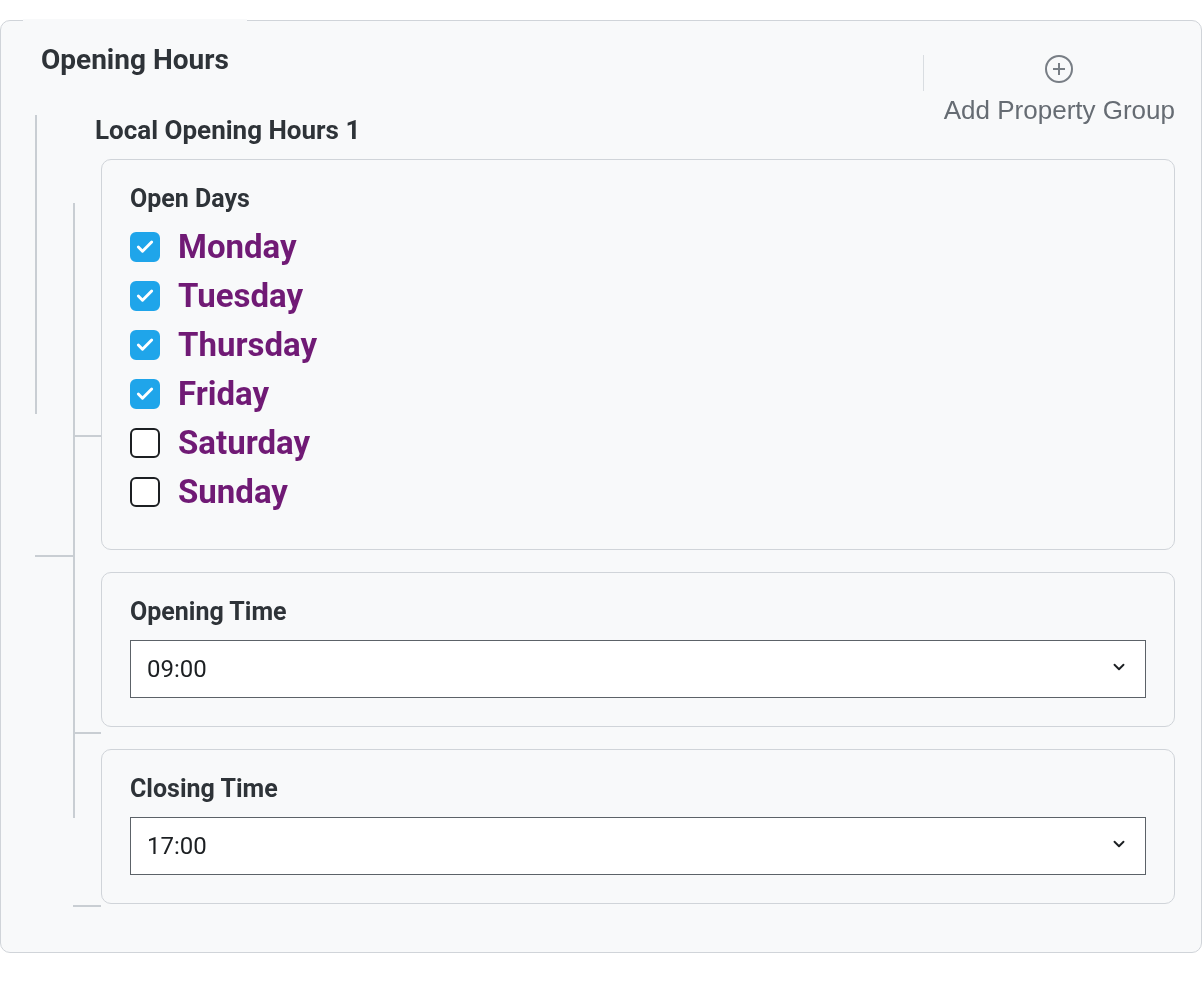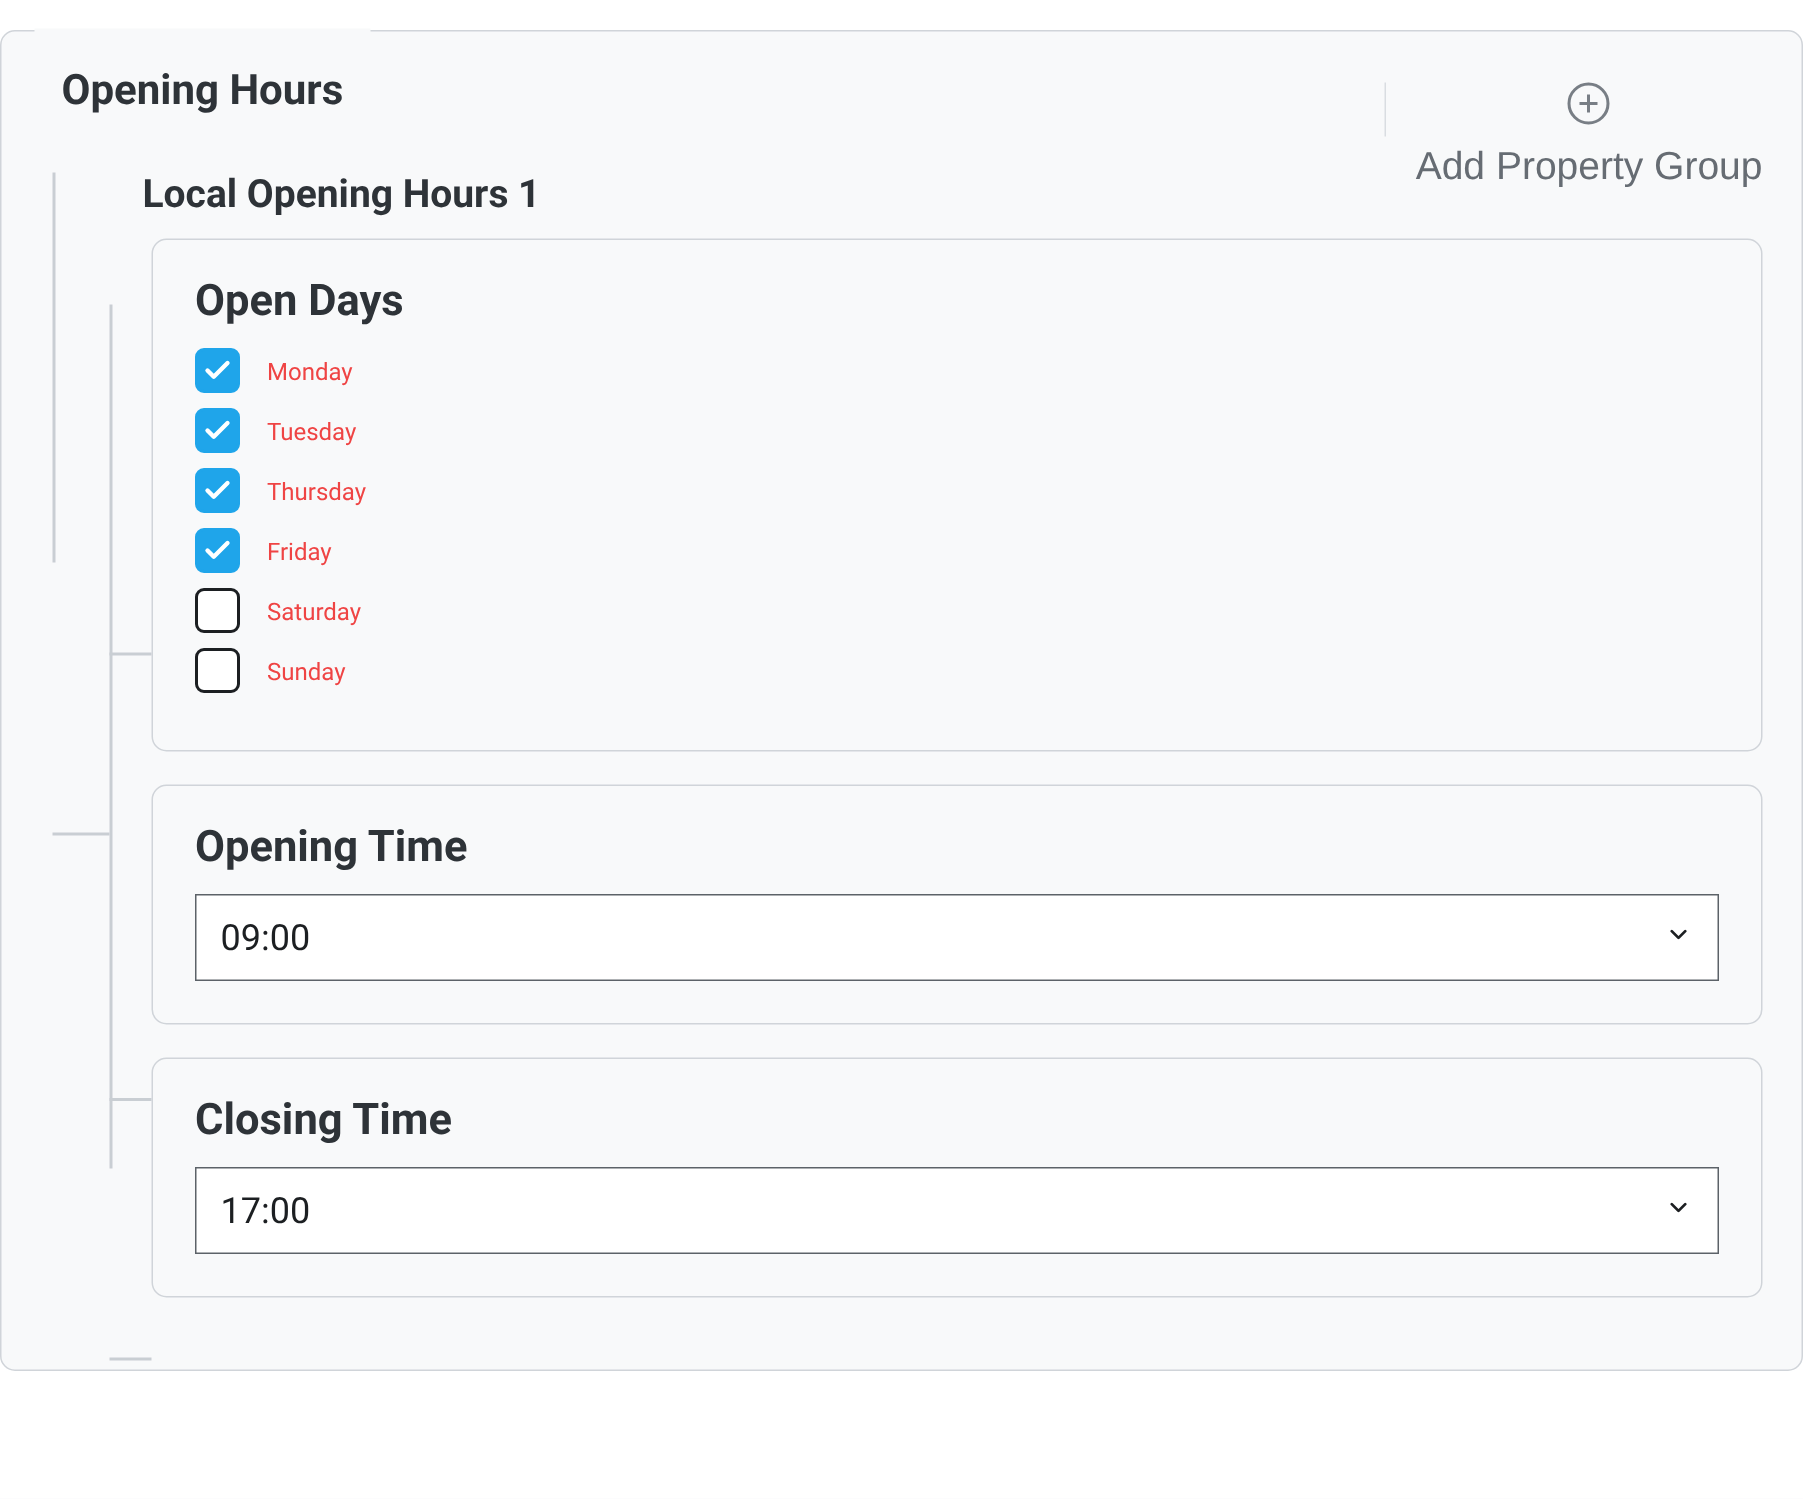--- a/index.html
+++ b/index.html
@@ -130,21 +130,21 @@
 
     .card {
       background: #f8f9fa;
       border: 1px solid #d0d4d9;
       border-radius: 10px;
       padding: 24px 28px 28px 28px;
       margin-bottom: 22px;
       margin-left: 6px;
     }
     .card-title {
-      font-size: 29px;
+      font-size: 25px;
       font-weight: 700;
       color: #2e3338;
       margin-bottom: 14px;
     }
 
     .check-row {
       display: flex;
       align-items: center;
       gap: 18px;
       margin: 10px 0;
@@ -167,23 +167,23 @@
     }
     .cbox svg {
       width: 20px;
       height: 20px;
       display: none;
     }
     .cbox.checked svg {
       display: block;
     }
     .check-label {
-      font-size: 16px;
-      font-weight: 400;
-      color: #ef4444;
+      font-size: 33px;
+      font-weight: 700;
+      color: #701a75;
     }
 
     .select-shell {
       position: relative;
     }
     select.time-select {
       width: 100%;
       font-size: 24px;
       padding: 14px 16px;
       border: 1.5px solid #5c6268;

